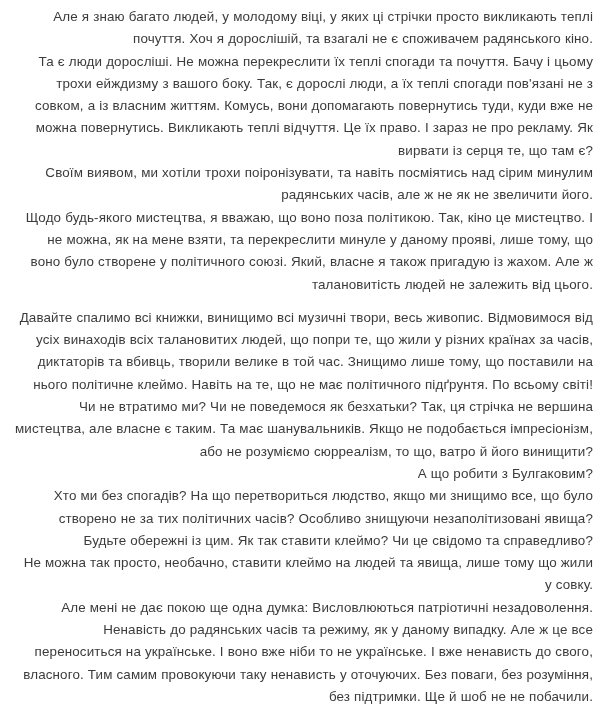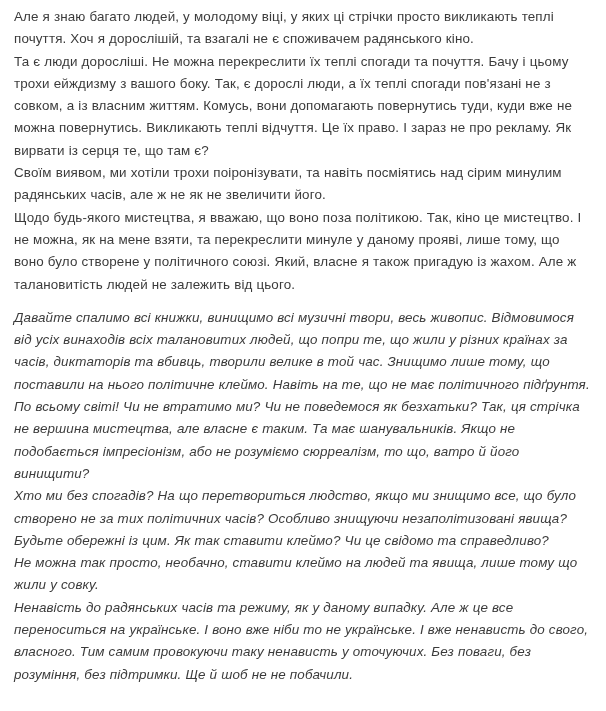--- a/index.html
+++ b/index.html
@@ -22,46 +22,47 @@
     padding: 6px 13px 0 14px;
     background: #ffffff;
   }
 
   .para {
     margin: 0 0 11px 0;
     font-size: 13.4px;
     line-height: 22.3px;
     color: #3b3b3b;
     letter-spacing: 0.01em;
-    text-align: left;
+    text-align: right;
     word-spacing: 0.01em;
     -webkit-font-smoothing: antialiased;
   }
 
   .para:last-child {
     margin-bottom: 0;
-    font-style: italic;
   }
 
   .para .line-break {
     display: block;
   }
 </style>
 </head>
 <body>
 
 <main class="post-body">
 
   <p class="para">
     <span class="line-break">Але я знаю багато людей, у молодому віці, у яких ці стрічки просто викликають теплі почуття. Хоч я дорослішій, та взагалі не є споживачем радянського кіно.</span>
     <span class="line-break">Та є люди дорослішi. Не можна перекреслити їх теплі спогади та почуття. Бачу і цьому трохи ейждизму з вашого боку. Так, є дорослі люди, а їх теплі спогади пов'язані не з совком, а із власним життям. Комусь, вони допомагають повернутись туди, куди вже не можна повернутись. Викликають теплі відчуття. Це їх право. І зараз не про рекламу. Як вирвати із серця те, що там є?</span>
     <span class="line-break">Своїм виявом, ми хотіли трохи поіронізувати, та навіть посміятись над сірим минулим радянських часів, але ж не як не звеличити його.</span>
     <span class="line-break">Щодо будь-якого мистецтва, я вважаю, що воно поза політикою. Так, кіно це мистецтво. І не можна, як на мене взяти, та перекреслити минуле у даному прояві, лише тому, що воно було створене у політичного союзі. Який, власне я також пригадую із жахом. Але ж талановитість людей не залежить від цього.</span>
   </p>
 
   <p class="para">
     <span class="line-break">Давайте спалимо всі книжки, винищимо всі музичні твори, весь живопис. Відмовимося від усіх винаходів всіх талановитих людей, що попри те, що жили у різних країнах за часів, диктаторів та вбивць, творили велике в той час. Знищимо лише тому, що поставили на нього політичне клеймо. Навіть на те, що не має політичного підґрунтя. По всьому світі! Чи не втратимо ми? Чи не поведемося як безхатьки? Так, ця стрічка не вершина мистецтва, але власне є таким. Та має шанувальників. Якщо не подобається імпресіонізм, або не розуміємо сюрреалізм, то що, ватро й його винищити?</span>
+    <span class="line-break">А що робити з Булгаковим?</span>
     <span class="line-break">Хто ми без спогадів? На що перетвориться людство, якщо ми знищимо все, що було створено не за тих політичних часів? Особливо знищуючи незаполітизовані явища? Будьте обережні із цим. Як так ставити клеймо? Чи це свідомо та справедливо?</span>
     <span class="line-break">Не можна так просто, необачно, ставити клеймо на людей та явища, лише тому що жили у совку.</span>
+    <span class="line-break">Але мені не дає покою ще одна думка: Висловлюються патріотичні незадоволення.</span>
     <span class="line-break">Ненавість до радянських часів та режиму, як у даному випадку. Але ж це все переноситься на українське. І воно вже ніби то не українське. І вже ненависть до свого, власного. Тим самим провокуючи таку ненависть у оточуючих. Без поваги, без розуміння, без підтримки. Ще й шоб не не побачили.</span>
   </p>
 
 </main>
 
 </body></html>

